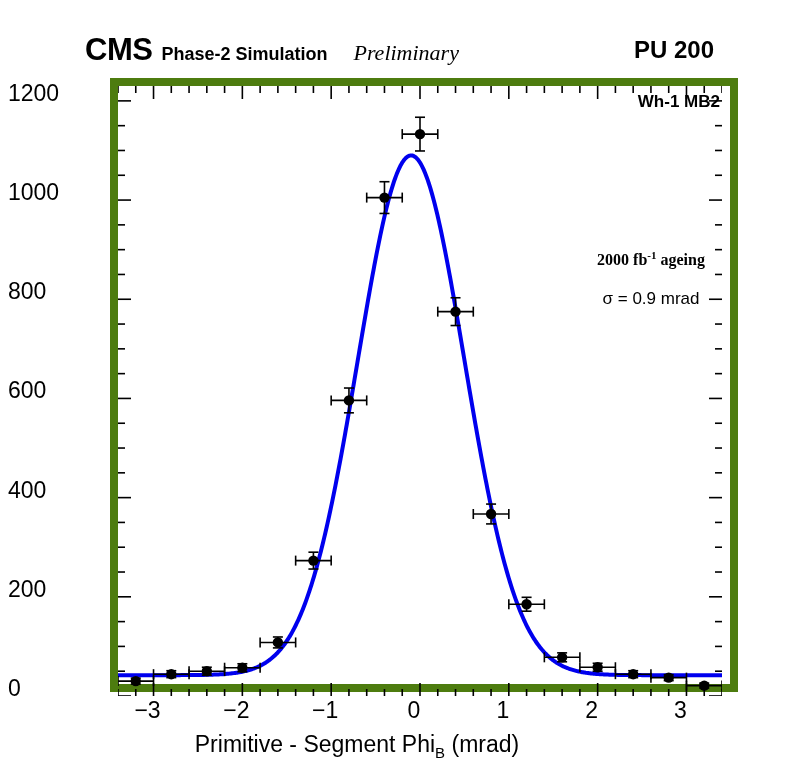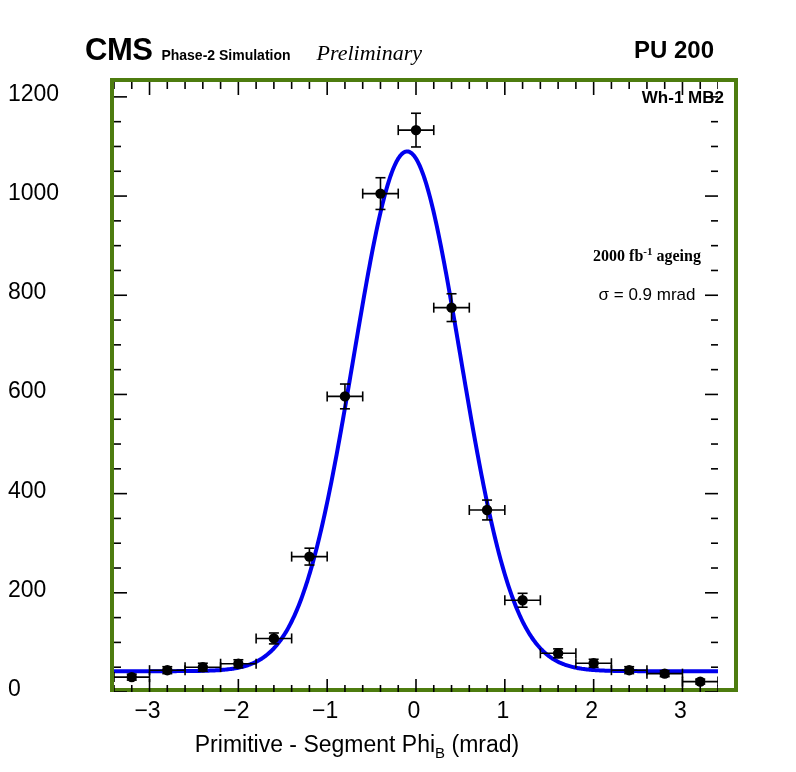--- a/index.html
+++ b/index.html
@@ -6,30 +6,30 @@
   body{width:796px;height:772px;position:relative;overflow:hidden;
        font-family:"Liberation Sans",sans-serif;color:#000;}
 
   #root{position:absolute;left:0;top:0;width:796px;height:772px;}
 
   
   .hdr{position:absolute;left:0;top:34px;width:796px;height:34px;}
   .hdr-left{position:absolute;left:85px;top:0;display:flex;align-items:baseline;}
   .cms{font-family:"Liberation Sans",sans-serif;font-weight:bold;font-size:31px;
        letter-spacing:-0.5px;line-height:31px;}
-  .phase2{font-family:"Liberation Sans",sans-serif;font-weight:bold;font-size:14px;
+  .phase2{font-family:"Liberation Sans",sans-serif;font-weight:bold;font-size:18px;
           margin-left:9px;line-height:31px;}
   .prelim{font-family:"Liberation Serif",serif;font-style:italic;font-size:22px;
           margin-left:26px;line-height:31px;}
   .hdr-right{position:absolute;right:82px;top:0;font-family:"Liberation Sans",sans-serif;
              font-weight:bold;font-size:24px;line-height:31px;}
 
   
   .frame{position:absolute;left:110px;top:78px;width:628px;height:614px;
-         border:4px solid #4d7c0f;box-sizing:border-box;background:#fff;}
+         border:8px solid #4d7c0f;box-sizing:border-box;background:#fff;}
 
   .wh-label{position:absolute;right:10px;top:6px;font-family:"Liberation Sans",sans-serif;
             font-weight:bold;font-size:17px;}
 
   .ann-lumi{position:absolute;left:0;top:163px;width:100%;text-align:center;
             font-family:"Liberation Serif",serif;font-weight:bold;font-size:16px;}
   .ann-lumi sup{font-size:11px;vertical-align:super;}
   .ann-sigma{position:absolute;left:0;top:203px;width:100%;text-align:center;
              font-family:"Liberation Sans",sans-serif;font-size:17px;}
   .ann-box{position:absolute;left:418px;top:0;width:230px;height:614px;pointer-events:none;}

